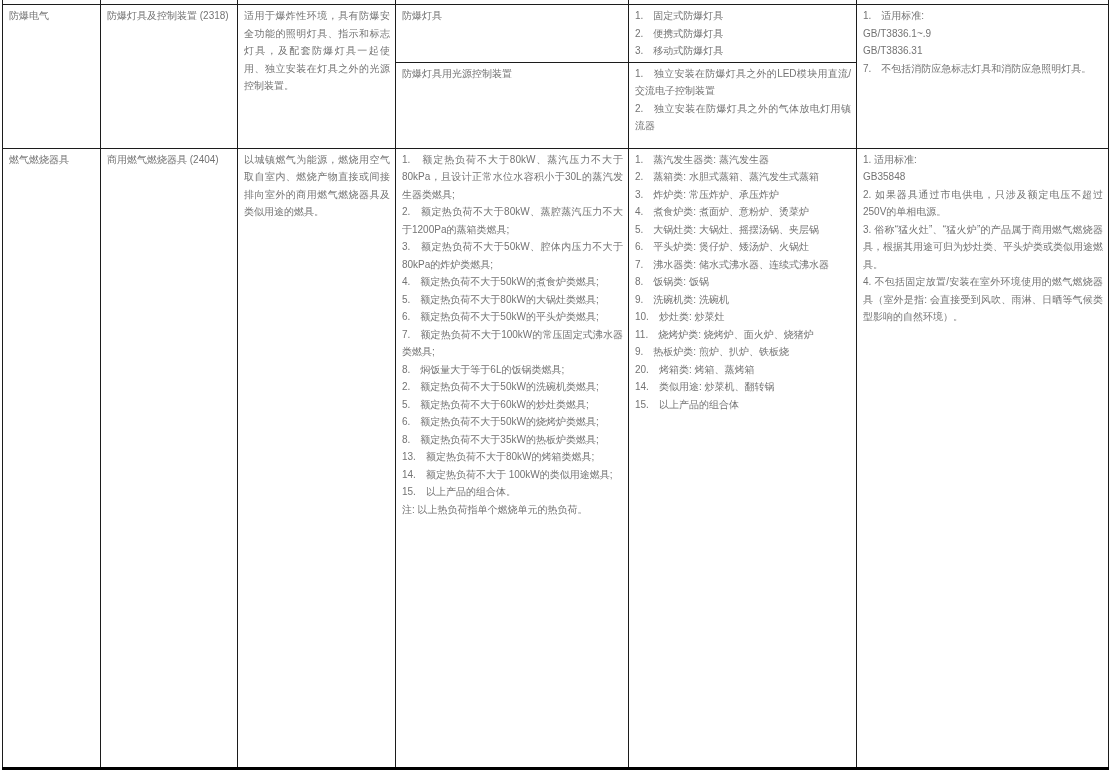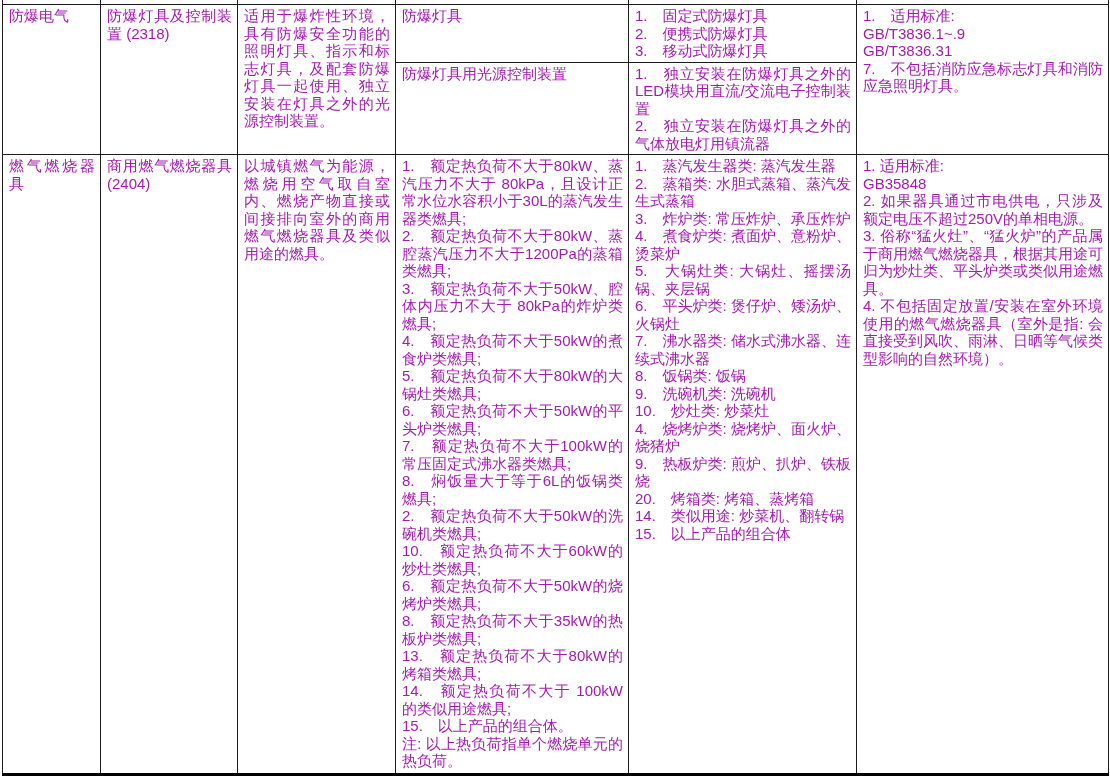--- a/index.html
+++ b/index.html
@@ -19,23 +19,23 @@
   table.doc-table {
     border-collapse: collapse;
     table-layout: fixed;
     width: 1106px;
     border-bottom: 3px solid #000000;
   }
   td {
     border: 1px solid #1c1c1c;
     vertical-align: top;
     padding: 2px 5px 2px 6px;
-    font-size: 15px;
+    font-size: 10px;
     line-height: 17.5px;
-    color: #a21caf;
+    color: #737373;
     text-align: justify;
     overflow: hidden;
   }
   tr.cut-row {
     height: 4px;
   }
   tr.cut-row td {
     border-top: none;
     padding: 0;
     height: 4px;
@@ -130,42 +130,42 @@
           <div>
               <div class="para">1.　额定热负荷不大于80kW、蒸汽压力不大于 80kPa，且设计正常水位水容积小于30L的蒸汽发生器类燃具;</div>
               <div class="para">2.　额定热负荷不大于80kW、蒸腔蒸汽压力不大于1200Pa的蒸箱类燃具;</div>
               <div class="para">3.　额定热负荷不大于50kW、腔体内压力不大于 80kPa的炸炉类燃具;</div>
               <div class="para">4.　额定热负荷不大于50kW的煮食炉类燃具;</div>
               <div class="para">5.　额定热负荷不大于80kW的大锅灶类燃具;</div>
               <div class="para">6.　额定热负荷不大于50kW的平头炉类燃具;</div>
               <div class="para">7.　额定热负荷不大于100kW的常压固定式沸水器类燃具;</div>
               <div class="para">8.　焖饭量大于等于6L的饭锅类燃具;</div>
               <div class="para">2.　额定热负荷不大于50kW的洗碗机类燃具;</div>
-              <div class="para">10.　额定热负荷不大于60kW的炒灶类燃具;</div>
+              <div class="para">5.　额定热负荷不大于60kW的炒灶类燃具;</div>
               <div class="para">6.　额定热负荷不大于50kW的烧烤炉类燃具;</div>
               <div class="para">8.　额定热负荷不大于35kW的热板炉类燃具;</div>
               <div class="para">13.　额定热负荷不大于80kW的烤箱类燃具;</div>
               <div class="para">14.　额定热负荷不大于 100kW的类似用途燃具;</div>
               <div class="para">15.　以上产品的组合体。</div>
               <div class="para">注: 以上热负荷指单个燃烧单元的热负荷。</div>
             </div>
         </td>
         <td>
           <div>
               <div class="para">1.　蒸汽发生器类: 蒸汽发生器</div>
               <div class="para">2.　蒸箱类: 水胆式蒸箱、蒸汽发生式蒸箱</div>
               <div class="para">3.　炸炉类: 常压炸炉、承压炸炉</div>
               <div class="para">4.　煮食炉类: 煮面炉、意粉炉、烫菜炉</div>
               <div class="para">5.　大锅灶类: 大锅灶、摇摆汤锅、夹层锅</div>
               <div class="para">6.　平头炉类: 煲仔炉、矮汤炉、火锅灶</div>
               <div class="para">7.　沸水器类: 储水式沸水器、连续式沸水器</div>
               <div class="para">8.　饭锅类: 饭锅</div>
               <div class="para">9.　洗碗机类: 洗碗机</div>
               <div class="para">10.　炒灶类: 炒菜灶</div>
-              <div class="para">4.　烧烤炉类: 烧烤炉、面火炉、烧猪炉</div>
+              <div class="para">11.　烧烤炉类: 烧烤炉、面火炉、烧猪炉</div>
               <div class="para">9.　热板炉类: 煎炉、扒炉、铁板烧</div>
               <div class="para">20.　烤箱类: 烤箱、蒸烤箱</div>
               <div class="para">14.　类似用途: 炒菜机、翻转锅</div>
               <div class="para">15.　以上产品的组合体</div>
             </div>
         </td>
         <td>
           <div>
               <div class="para">1. 适用标准:</div>
               <div class="para">GB35848</div>

